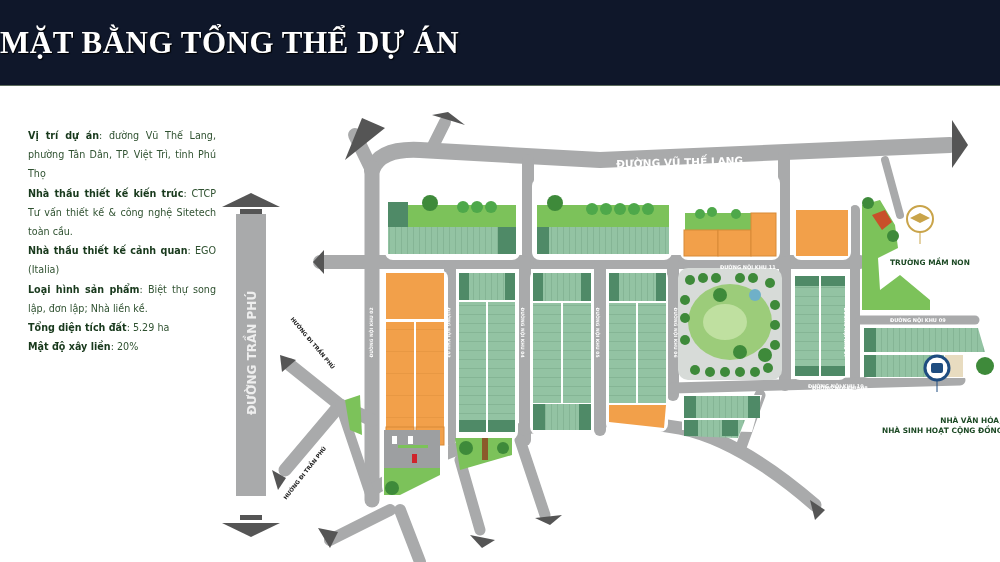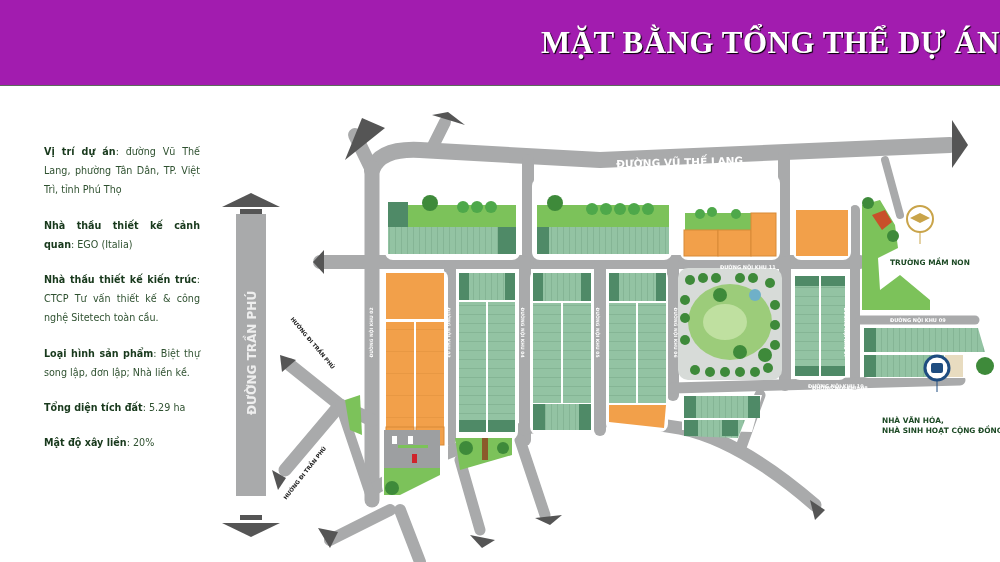--- a/index.html
+++ b/index.html
@@ -1,63 +1,63 @@
 <!DOCTYPE html>
 <html><head>
 <meta charset="utf-8">
 <style>
   * { margin: 0; padding: 0; box-sizing: border-box; }
   html, body { width: 1000px; height: 562px; overflow: hidden; background: #ffffff; }
   body { position: relative; font-family: "Liberation Sans", sans-serif; }
 
   .header {
     position: absolute; left: 0; top: 0; width: 1000px; height: 86px;
-    background: #a21caf;
-    display: flex; align-items: center; justify-content: flex-end;
+    background: #0f172a;
+    display: flex; align-items: center; justify-content: flex-start;
     border-bottom: 1px solid #5c6b5c;
   }
   .header-title {
     font-family: "Liberation Serif", "DejaVu Serif", serif;
     font-weight: bold; font-size: 31px; color: #ffffff; letter-spacing: 0.5px;
     text-shadow: 1px 1px 1px #000;
   }
 
   .info {
     position: absolute; left: 28px; top: 126px; width: 188px;
     font-family: "DejaVu Sans", sans-serif;
     font-size: 9.6px; line-height: 19.2px; color: #2f5130;
     text-align: justify;
   }
-  .info p { margin: 16px; }
+  .info p { margin: 0; }
   .info b { color: #18391c; font-weight: bold; }
 
   .map { position: absolute; left: 210px; top: 100px; width: 790px; height: 462px; }
   .map svg { position: absolute; left: 0; top: 0; }
 
   .road-label {
     position: absolute; font-family: "DejaVu Sans", sans-serif;
     color: #ffffff; font-weight: bold; white-space: nowrap;
   }
   .poi-label {
     position: absolute; font-family: "DejaVu Sans", sans-serif;
-    color: #1d4a25; font-weight: bold; font-size: 7.4px; text-align: left; white-space: nowrap;
+    color: #1d4a25; font-weight: bold; font-size: 7.4px; text-align: right; white-space: nowrap;
     line-height: 10px;
   }
 </style>
 </head>
 <body>
 
 <div class="header">
   <div class="header-title">MẶT BẰNG TỔNG THỂ DỰ ÁN</div>
 </div>
 
 <div class="info">
   <p><b>Vị trí dự án</b>: <span>đường Vũ Thế Lang, phường Tân Dân, TP. Việt Trì, tỉnh Phú Thọ</span></p>
+  <p><b>Nhà thầu thiết kế kiến trúc</b>: <span>CTCP Tư vấn thiết kế &amp; công nghệ Sitetech toàn cầu.</span></p>
   <p><b>Nhà thầu thiết kế cảnh quan</b>: <span>EGO (Italia)</span></p>
-  <p><b>Nhà thầu thiết kế kiến trúc</b>: <span>CTCP Tư vấn thiết kế &amp; công nghệ Sitetech toàn cầu.</span></p>
   <p><b>Loại hình sản phẩm</b>: <span>Biệt thự song lập, đơn lập; Nhà liền kề.</span></p>
   <p><b>Tổng diện tích đất</b>: <span>5.29 ha</span></p>
   <p><b>Mật độ xây liền</b>: <span>20%</span></p>
 </div>
 
 <div class="map">
   <svg width="790" height="462" viewBox="210 100 790 462" xmlns="http://www.w3.org/2000/svg">
     <defs>
       <pattern id="lotsLight" width="6" height="10" patternUnits="userSpaceOnUse">
         <rect width="6" height="10" fill="#93c3a3"></rect>

